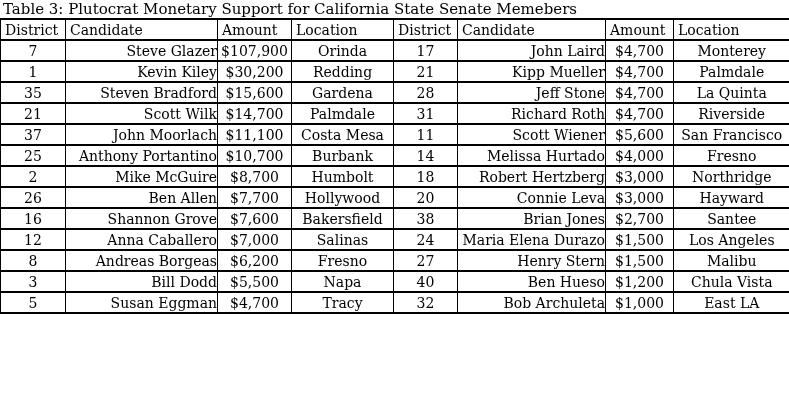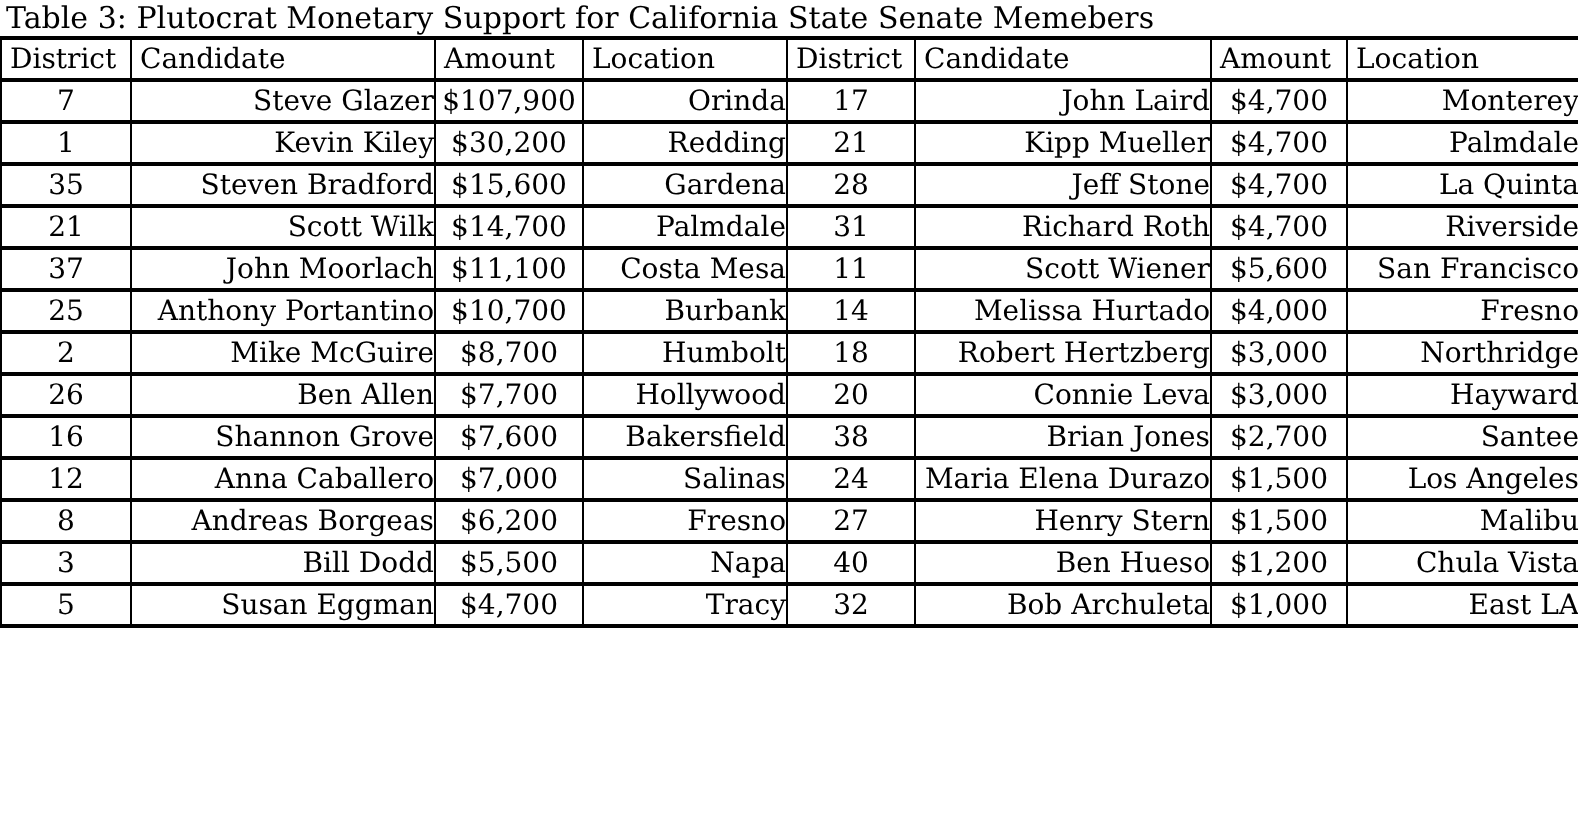--- a/index.html
+++ b/index.html
@@ -47,21 +47,21 @@
     white-space: pre;
     vertical-align: middle;
   }
   
   #support-table td:last-child, #support-table th:last-child {
     border-right: none;
   }
   .c-district { text-align: center; }
   .c-candidate { text-align: right; padding-left: 4px; }
   .c-amount { text-align: center; padding-right: 3px; }
-  .c-location { text-align: right; padding-left: 4px; }
+  .c-location { text-align: center; padding-left: 4px; }
   #support-table th { text-align: left; padding-left: 4px; }
 </style>
 </head>
 <body>
 
 <div id="page">
   <div id="title">Table 3: Plutocrat Monetary Support for California State Senate Memebers</div>
 
   <table id="support-table">
     <colgroup>

